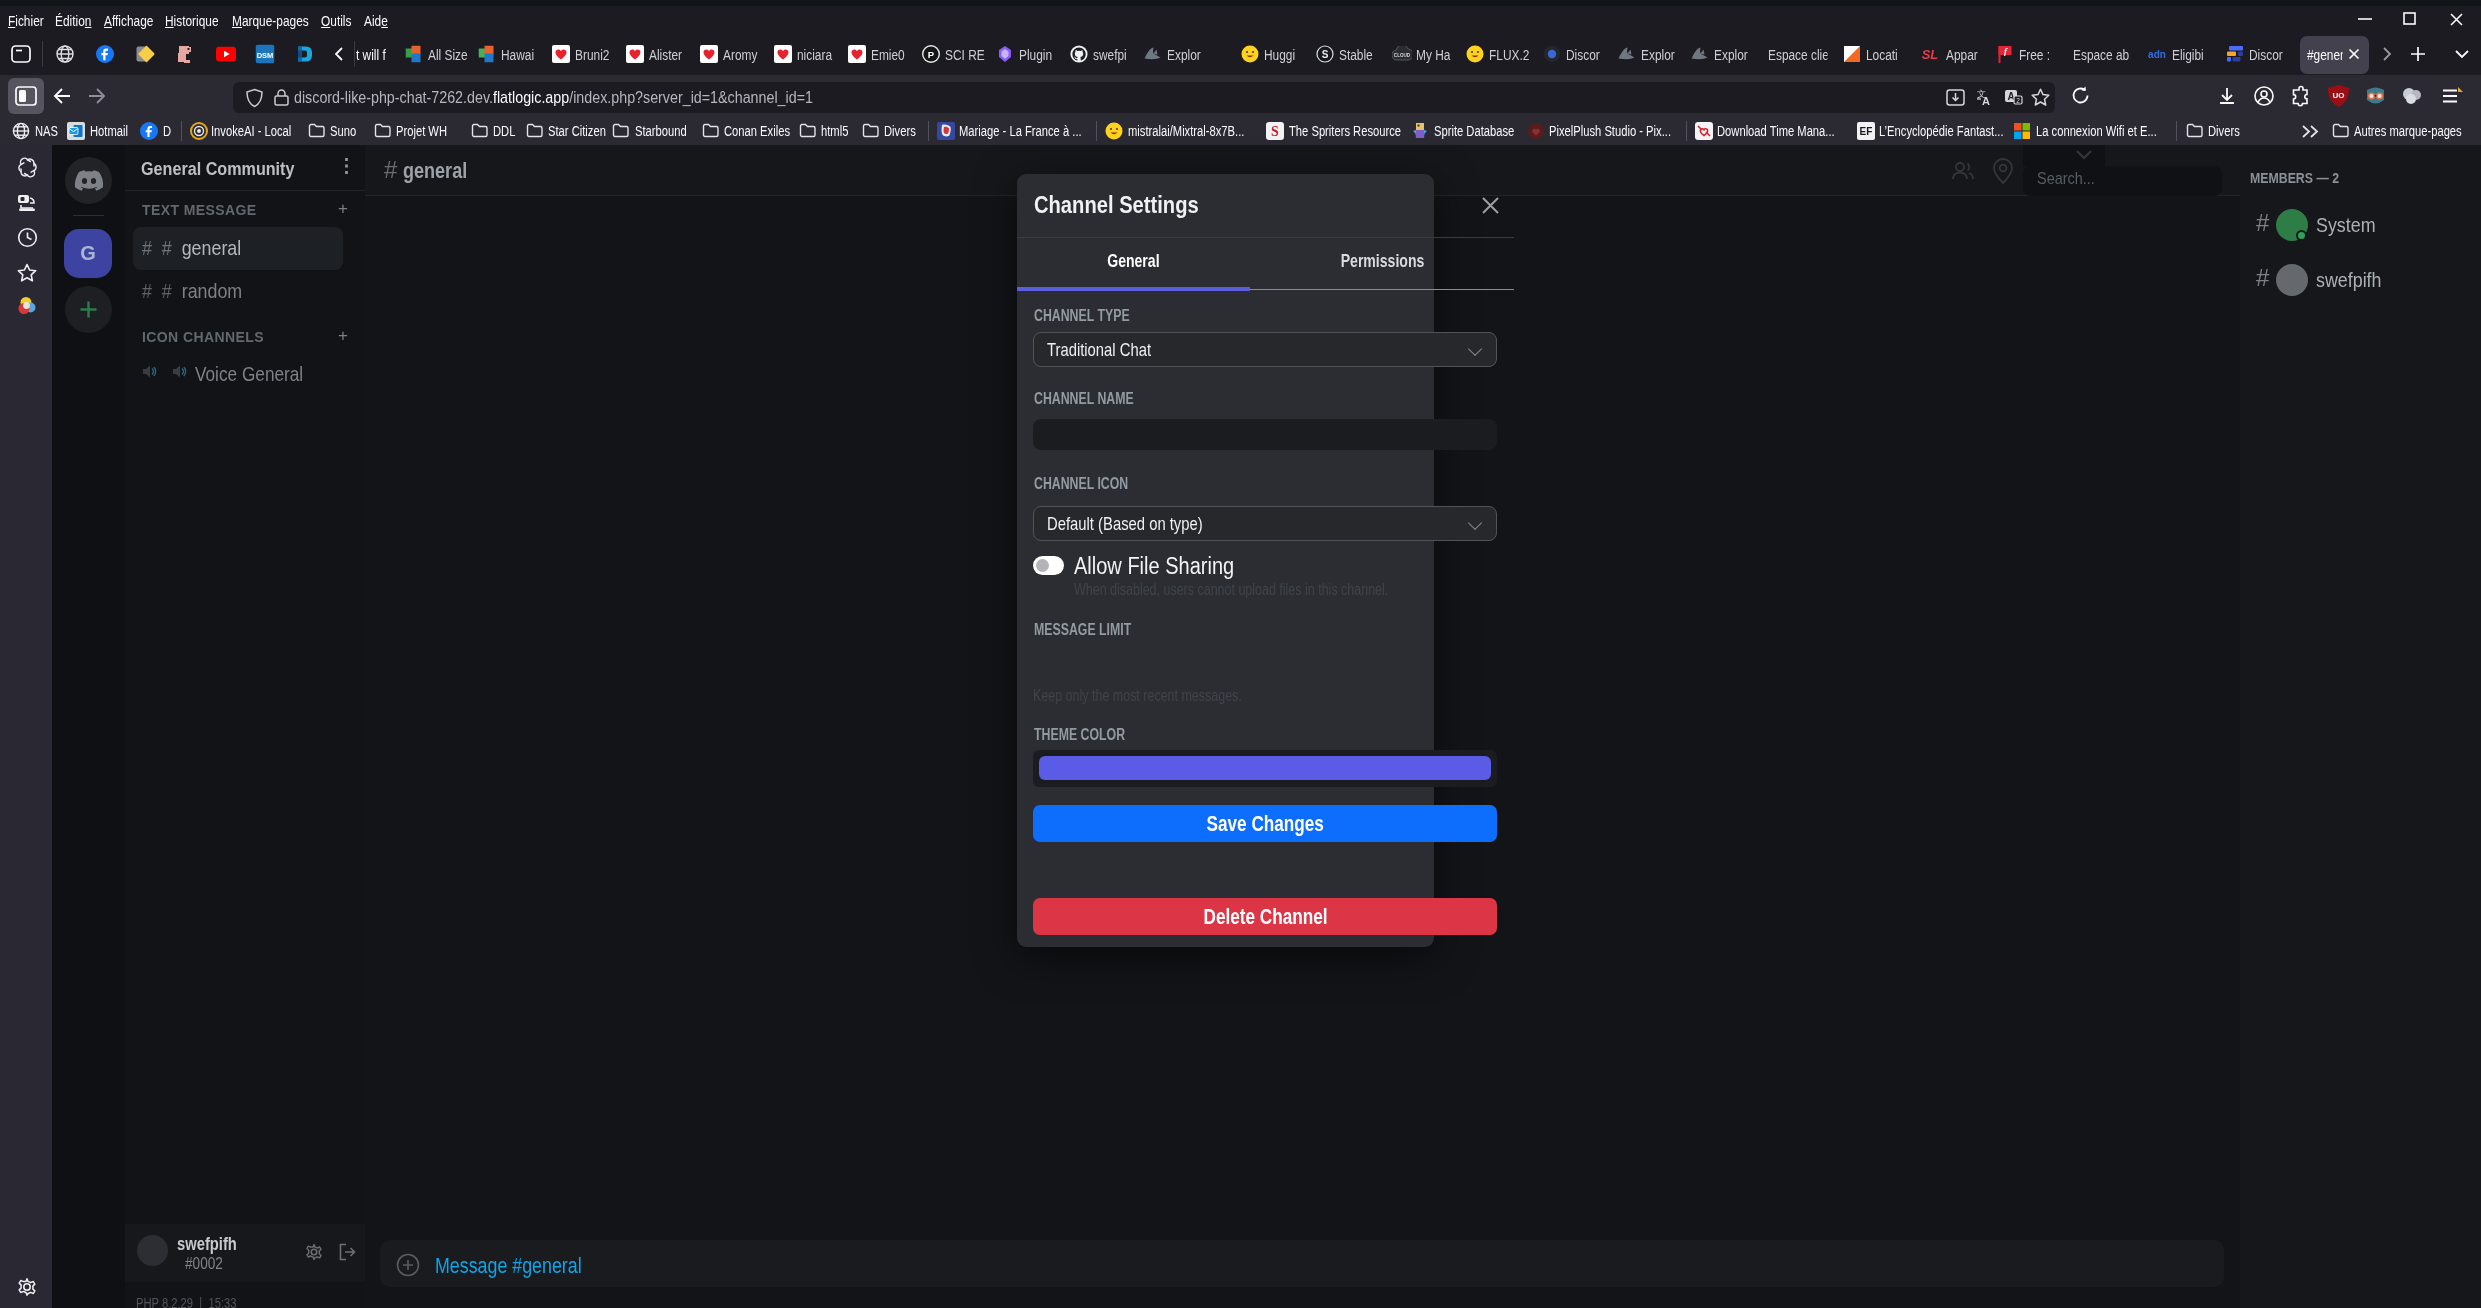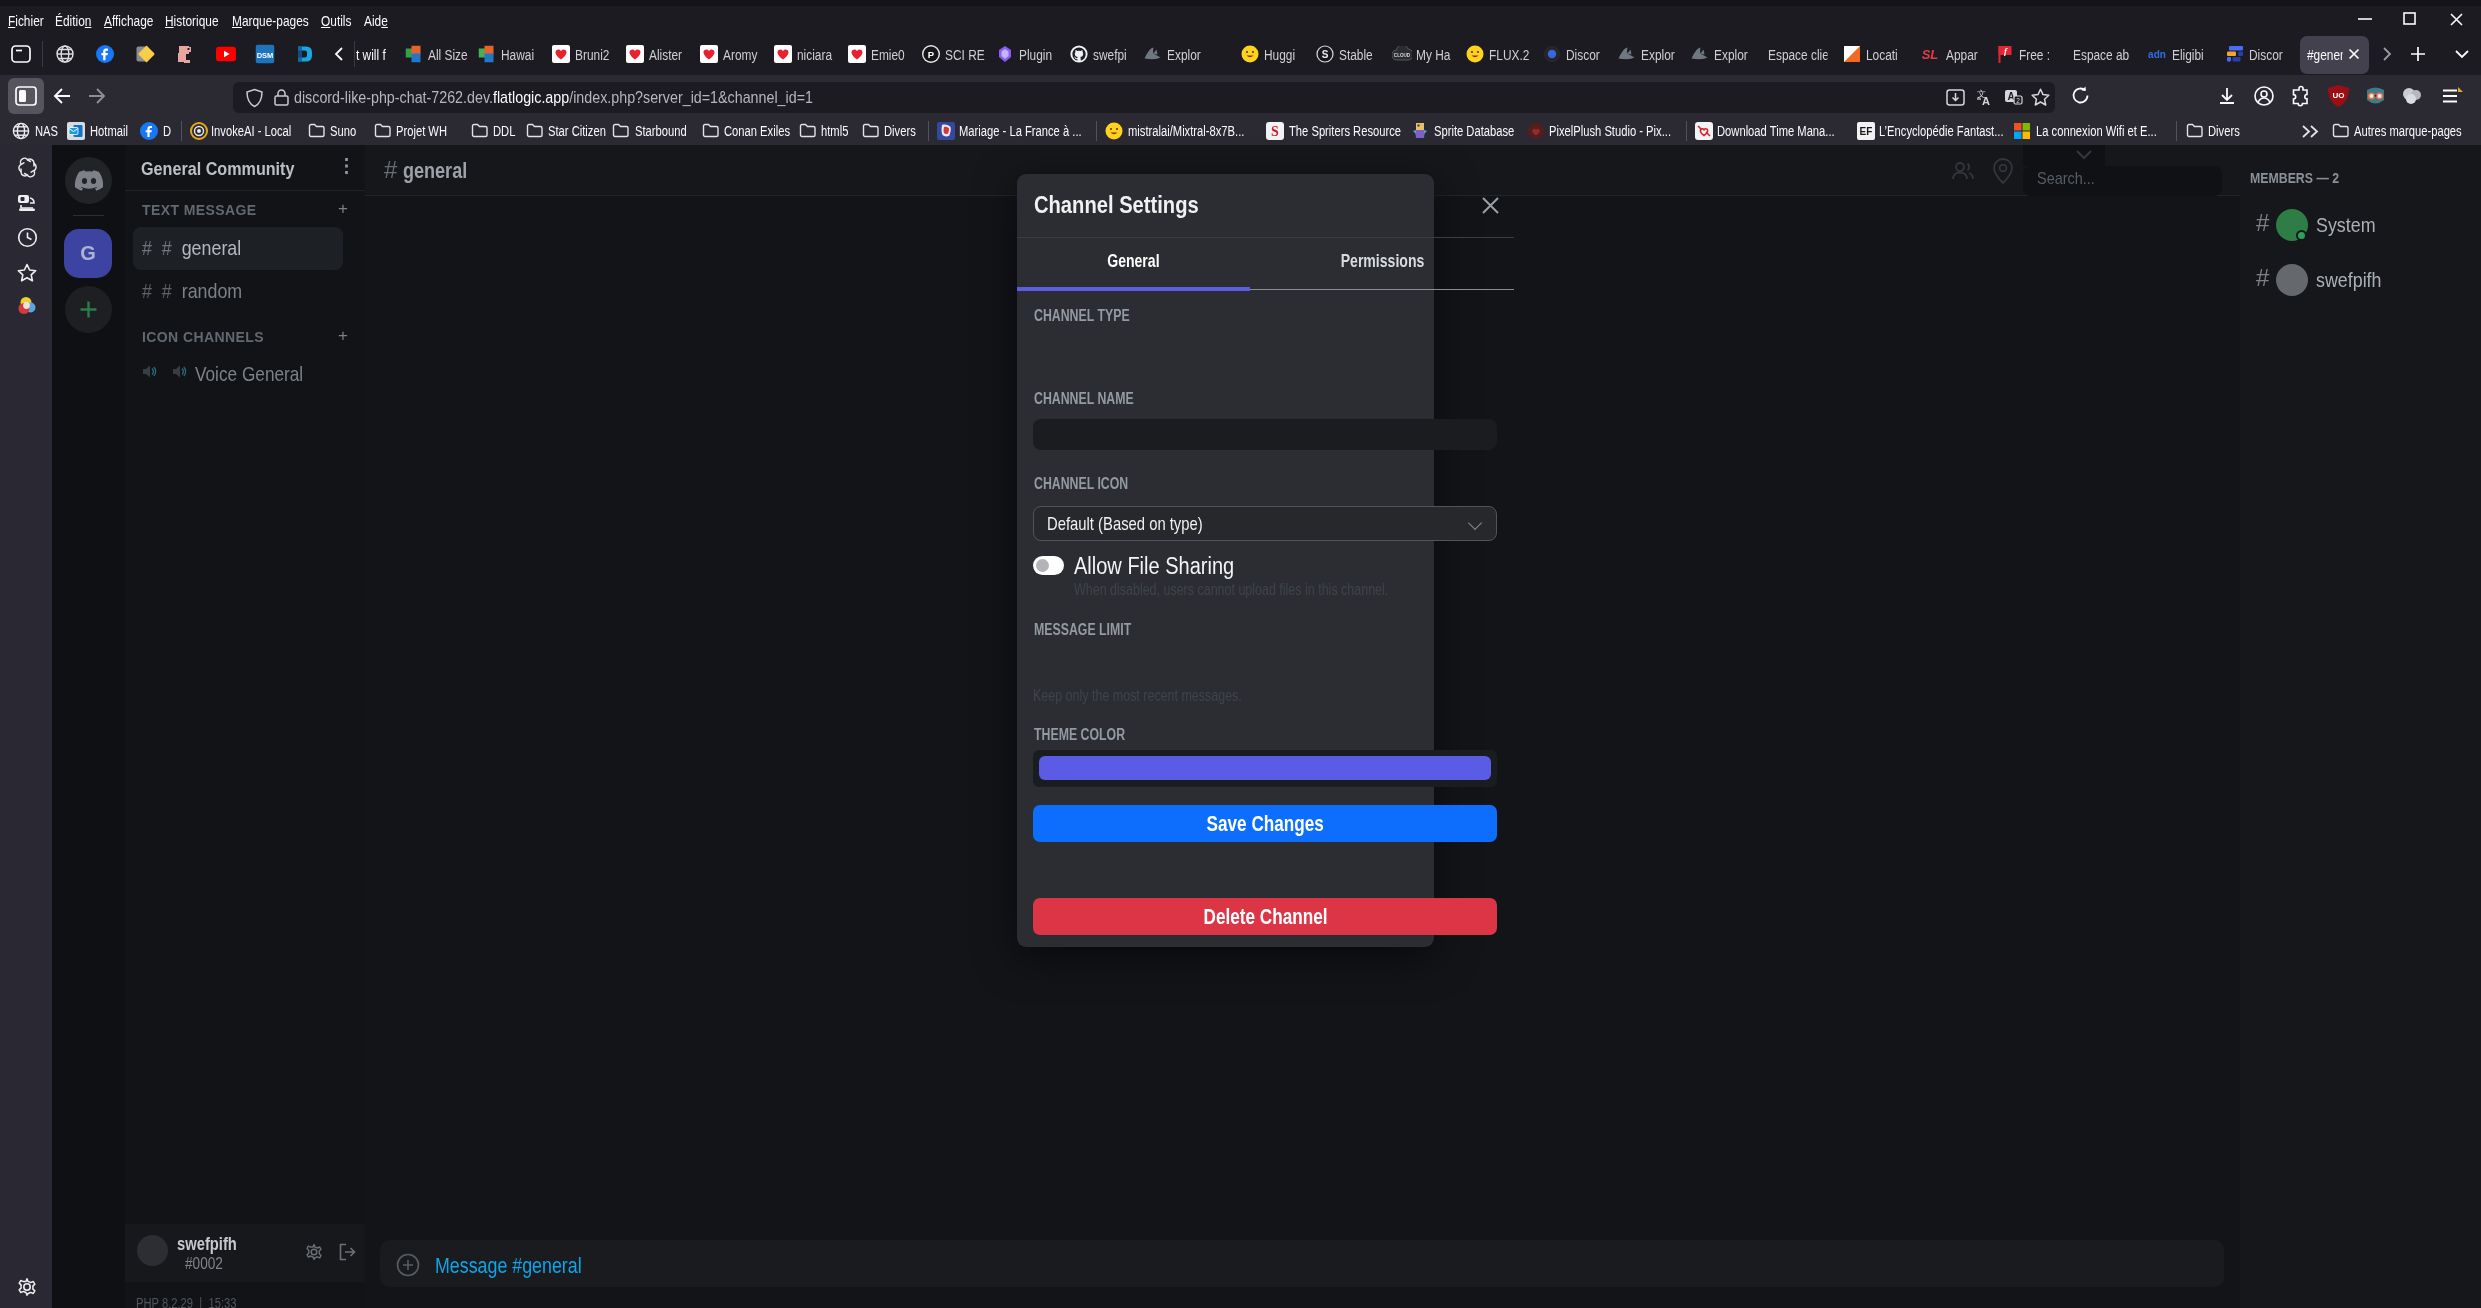--- a/index.html
+++ b/index.html
@@ -587,20 +587,21 @@
     <svg class="abs" style="left:464px; top:22px;" width="19" height="19" viewBox="0 0 19 19">
         <path d="M2 2 L17 17 M17 2 L2 17" stroke="#9aa0a6" stroke-width="2"></path>
       </svg>
     <div class="abs" style="left:0; top:63px; width:497px; height:1px; background:#3a3c41;"></div>
     <div class="abs" style="left:0; top:63px; width:233px; height:48px; text-align:center; line-height:48px; font-size:19px; font-weight:bold; color:#ffffff;"><span class="nwc" style="transform:scaleX(.74);">General</span></div>
     <div class="abs" style="left:233px; top:63px; width:264px; height:48px; text-align:center; line-height:48px; font-size:19px; font-weight:bold; color:#d8dbdf;"><span class="nwc" style="transform:scaleX(.74);">Permissions</span></div>
     <div class="abs" style="left:0; top:113px; width:233px; height:4px; background:#5a5fe0;"></div>
     <div class="abs" style="left:233px; top:115px; width:264px; height:1px; background:#8a8d94;"></div>
 
     <div class="lbl" style="top:133px;">CHANNEL TYPE</div>
+    <div class="sel" style="top:158px;"><span class="nw">Traditional Chat</span><span class="chev"></span></div>
     <div class="lbl" style="top:216px;">CHANNEL NAME</div>
     <div class="abs" style="left:16px; top:245px; width:464px; height:31px; background:#1b1c20; border-radius:8px;"></div>
     <div class="lbl" style="top:301px;">CHANNEL ICON</div>
     <div class="sel" style="top:332px;"><span class="nw">Default (Based on type)</span><span class="chev"></span></div>
 
     <div class="abs" style="left:16px; top:382px; width:31px; height:19px; background:#ffffff; border-radius:10px;"></div>
     <div class="abs" style="left:19px; top:385px; width:13px; height:13px; background:#b4b4b8; border-radius:50%;"></div>
     <div class="abs" style="left:57px; top:379px; font-size:23px; color:#f3f4f6;"><span class="nw" style="transform:scaleX(.87);">Allow File Sharing</span></div>
     <div class="abs" style="left:57px; top:407px; font-size:16px; color:#3f444b;"><span class="nw">When disabled, users cannot upload files in this channel.</span></div>
 

